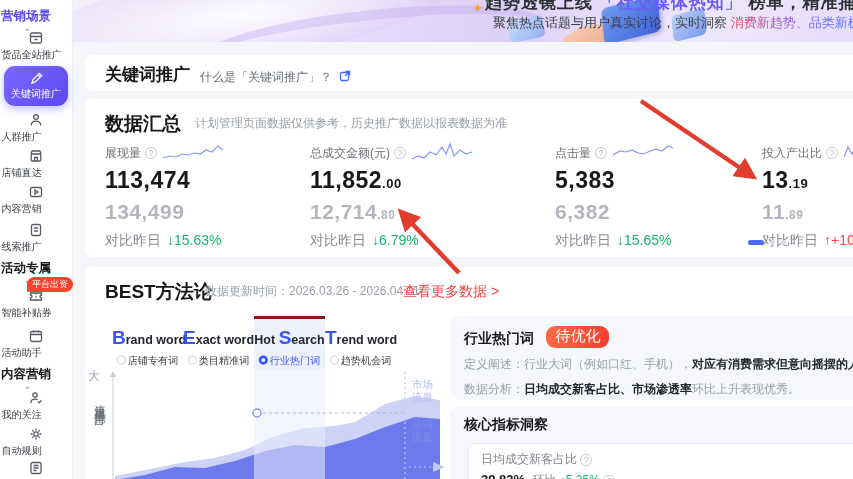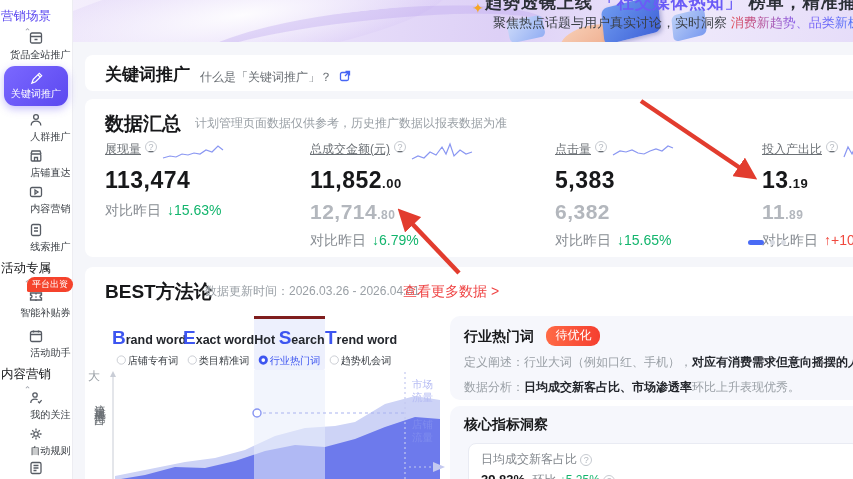--- a/index.html
+++ b/index.html
@@ -24,24 +24,24 @@
   .banner-spark { position:absolute; left:400px; top:0px; color:#f6a623; font-size:14px; }
   .banner-text { position:absolute; left:413px; top:0; width:380px; }
   .banner-headline { position:absolute; top:-9px; left:0; width:600px; font-size:17px; font-weight:bold; color:#2b2f36; white-space:nowrap; letter-spacing:1px; }
   .banner-headline .hl { color:#6a5bf7; }
   .banner-sub { position:absolute; top:14px; left:8px; width:600px; font-size:13px; color:#3a3f45; white-space:nowrap; }
   .banner-sub .hl2 { background:linear-gradient(90deg,#e0484f,#7a5af8,#3f7bf7); -webkit-background-clip:text; background-clip:text; color:transparent; }
 
   
   .sidebar { position:absolute; left:0; top:0; width:72px; height:479px; background:#ffffff; z-index:20;
     box-shadow:1px 0 0 #ededf2; }
-  .sb-sec { position:absolute; left:0; width:52px; text-align:center; font-weight:normal; font-size:12.5px; color:#17181a; }
+  .sb-sec { position:absolute; left:0; width:52px; text-align:center; font-weight:bold; font-size:12.5px; color:#17181a; }
   .sb-sec .caret { display:inline-block; margin-left:3px; color:#9b9fa8; font-size:9px; transform:translateY(-1px); }
   .sb-sec.accent { color:#5b48f0; }
-  .sb-item { position:absolute; left:0; width:72px; text-align:right; cursor:pointer; }
+  .sb-item { position:absolute; left:0; width:72px; text-align:left; cursor:pointer; }
   .sb-item .ic { display:block; margin:0 auto 2px; width:16px; height:16px; color:#565b63; }
   .sb-item .lb { display:block; font-size:10.5px; color:#3c4046; white-space:nowrap; transform:scale(.96); }
   .sb-pill { position:absolute; left:4px; width:64px; height:40px; border-radius:11px; text-align:center;
     background:linear-gradient(135deg,#7b68ff,#5b48f0); box-shadow:0 3px 8px rgba(91,72,240,.35); cursor:pointer; padding-top:5px; }
   .sb-pill .ic { display:block; margin:0 auto 1px; width:15px; height:15px; color:#ffffff; }
   .sb-pill .lb { display:block; font-size:10.5px; color:#ffffff; white-space:nowrap; transform:scale(.96); }
   .sb-badge { position:absolute; left:27px; padding:1px 5px; font-size:9px; color:#fff; background:#f5432c; border-radius:8px 8px 8px 2px; white-space:nowrap; z-index:2; }
 
   
   .card { position:absolute; background:#ffffff; border-radius:8px; }
@@ -49,21 +49,21 @@
   .page-title { position:absolute; left:20px; top:8px; font-size:17px; font-weight:bold; color:#17181a; }
   .help-link { position:absolute; left:115px; top:14px; font-size:12px; color:#6b7075; }
   .ext-ic { display:inline-block; width:12px; height:12px; margin-left:4px; color:#4766f4; vertical-align:-1px; }
 
   .data-card { left:85px; top:99px; width:800px; height:158px; }
   .sec-title { position:absolute; left:20px; top:12px; font-size:19px; font-weight:bold; color:#17181a;text-align:right; }
   .sec-note { position:absolute; left:110px; top:16px; font-size:12px; color:#9aa0a6; }
 
   .metric { position:absolute; top:42px; width:210px; }
   .m0 { left:20px; } .m1 { left:225px; } .m2 { left:470px; } .m3 { left:677px; }
-  .m-label-row { display:flex; gap:4px; font-size:12px; color:#6b7075; height:24px;text-decoration:underline; }
+  .m-label-row { display:flex; align-items:center; gap:4px; font-size:12px; color:#6b7075; height:24px; }
   .qmark { display:inline-block; width:12px; height:12px; line-height:11px; text-align:center; border:1px solid #c6cad0; color:#b4b9c0; border-radius:50%; font-size:9px; }
   .spark { width:66px; height:24px; }
   .m-value { margin-top:2px; font-size:23px; font-weight:bold; color:#17181a; letter-spacing:.5px; }
   .m-value .dec { font-size:13px; }
   .m-prev { margin-top:6px; font-size:21px; font-weight:bold; color:#b3b7bd; letter-spacing:.5px; }
   .m-prev .dec { font-size:12px; }
   .m-compare { margin-top:8px; font-size:14px; color:#878c92; }
   .delta-down { color:#13b56d; margin-left:6px; }
   .delta-up { color:#f0483e; margin-left:6px; }
   .dots { position:absolute; left:663px; top:141px; display:flex; align-items:center; gap:6px; }
@@ -85,21 +85,21 @@
   .radio.on { border:3px solid #3d55f0; }
 
   .axis-top-label { position:absolute; left:3px; top:101px; font-size:12px; color:#9aa0a6; }
   .y-axis-label { position:absolute; left:7px; top:128px; writing-mode:vertical-rl; text-orientation:upright; font-size:11.5px; color:#6b7075; letter-spacing:2px; }
   .chartbox { position:absolute; left:20px; top:103px; width:340px; height:157px; }
   .legend-market { position:absolute; left:307px; top:8px; width:26px; font-size:10.5px; line-height:1.2; color:#b7bdf3; }
   .legend-shop { position:absolute; left:307px; top:48px; width:26px; font-size:10.5px; line-height:1.2; color:#7f8bee; }
 
   .panelA { position:absolute; left:365px; top:49px; width:430px; height:84px; background:#f6f7fc; border-radius:10px; padding:10px 14px; }
   .panelA-title { font-size:14px; font-weight:bold; color:#17181a; display:inline-block; }
-  .badge-opt { display:inline-block; margin-left:8px; padding:1px 9px 2px; font-size:12px; color:#fff; background:linear-gradient(90deg,#ff6a45,#f53f30); border-radius:9px; vertical-align:2px; }
+  .badge-opt { display:inline-block; margin-left:8px; padding:1px 9px 2px; font-size:15px; color:#fff; background:linear-gradient(90deg,#ff6a45,#f53f30); border-radius:9px; vertical-align:2px; }
   .panel-line { margin-top:8px; font-size:12px; color:#9aa0a6; white-space:nowrap; }
   .panel-line b { color:#23262c; }
 
   .panelB { position:absolute; left:365px; top:139px; width:430px; height:130px; background:#f6f7fc; border-radius:10px; padding:10px 14px; }
   .panelB-title { font-size:14px; font-weight:bold; color:#17181a; }
   .core-box { margin-top:9px; margin-left:4px; width:392px; background:#ffffff; border:1px solid #e9ebf3; border-radius:8px; padding:7px 12px; }
   .core-line1 { font-size:12px; color:#82878d; }
   .core-line2 { margin-top:4px; font-size:12px; color:#82878d; }
   .core-line2 .val { font-size:13px; font-weight:bold; color:#17181a; margin-right:4px; }
   .core-line2 .down { color:#13b56d; }
@@ -253,20 +253,21 @@
 
   <div class="metric m0">
     <div class="m-label-row">
       <span>展现量</span>
       <span class="qmark">?</span>
       <svg class="spark" viewBox="0 0 66 24">
           <polyline points="2,17 9,15 15,16 21,13 27,14 33,12 39,13 45,9 51,11 57,5 62,9" fill="none" stroke="#8a97f2" stroke-width="1.2"></polyline>
         </svg>
     </div>
     <div class="m-value"><span>113,474</span><span class="dec"></span></div>
+    <div class="m-prev"><span>134,499</span><span class="dec"></span></div>
     <div class="m-compare"><span>对比昨日</span><span class="delta-down"><span>↓</span><span>15.63%</span></span></div>
   </div>
 
   <div class="metric m1">
     <div class="m-label-row">
       <span>总成交金额(元)</span>
       <span class="qmark">?</span>
       <svg class="spark" viewBox="0 0 66 24">
           <polyline points="2,18 8,15 14,17 20,11 26,14 32,6 36,13 40,3 44,15 50,9 56,13 62,11" fill="none" stroke="#8a97f2" stroke-width="1.2"></polyline>
         </svg>

